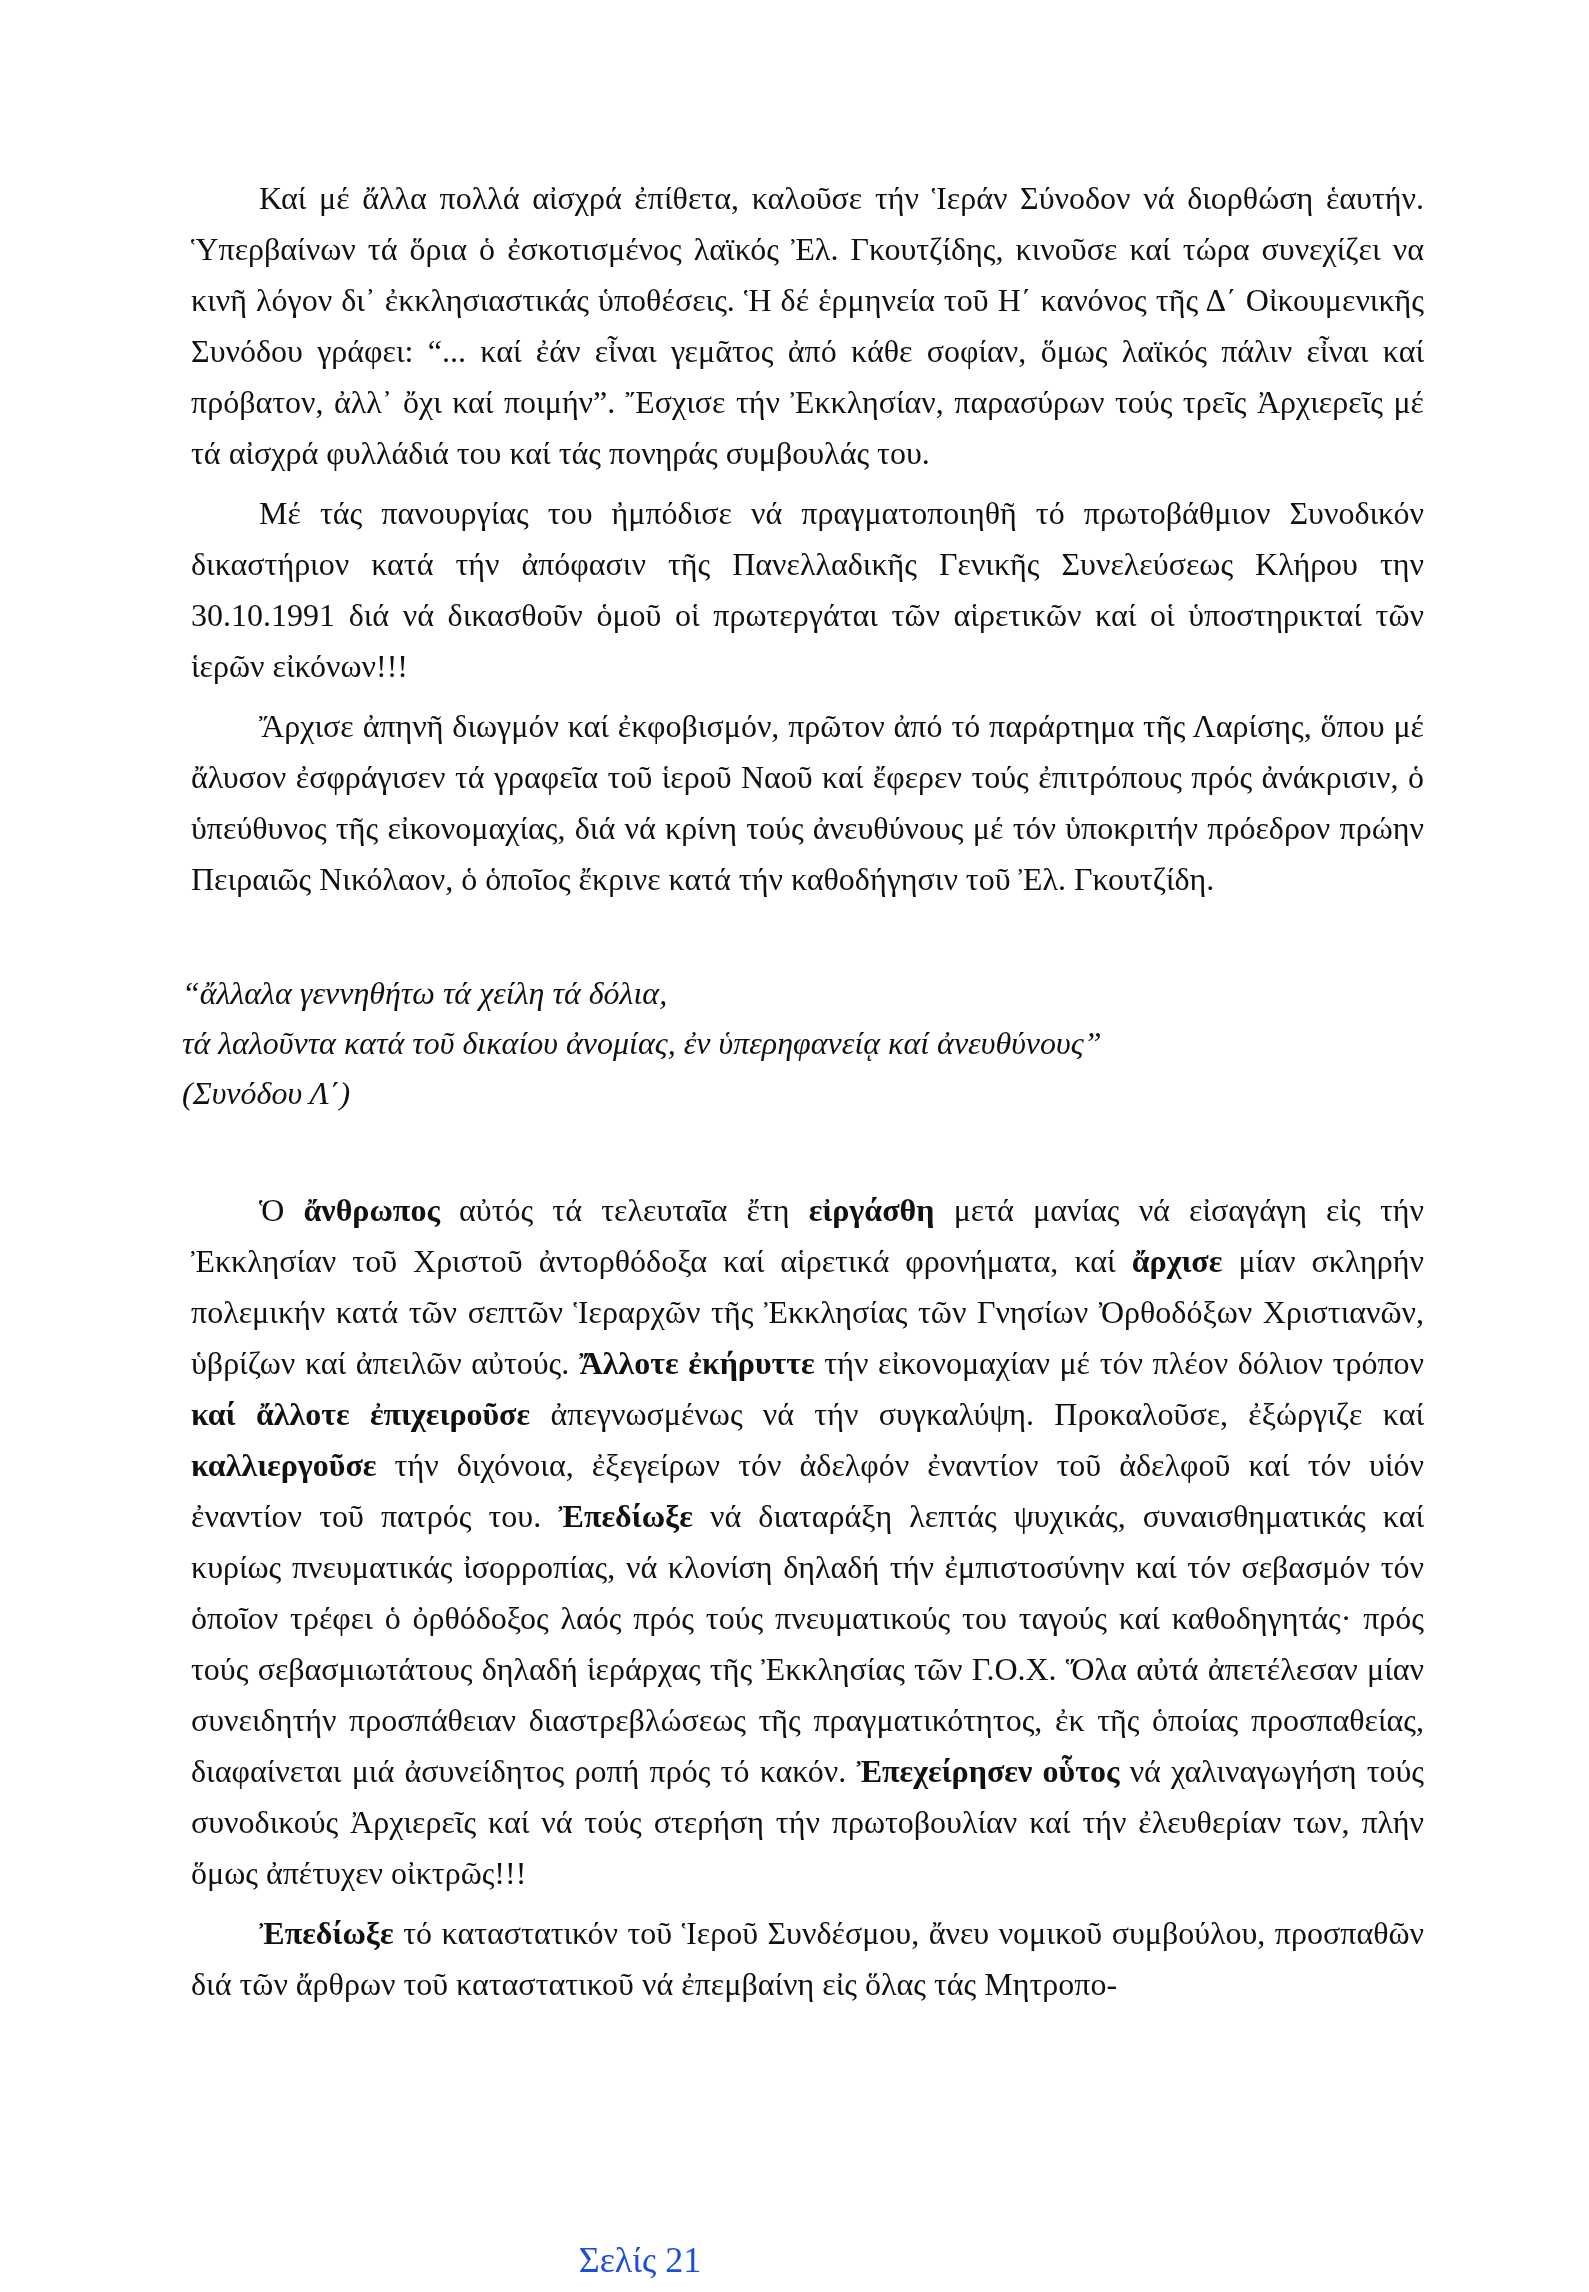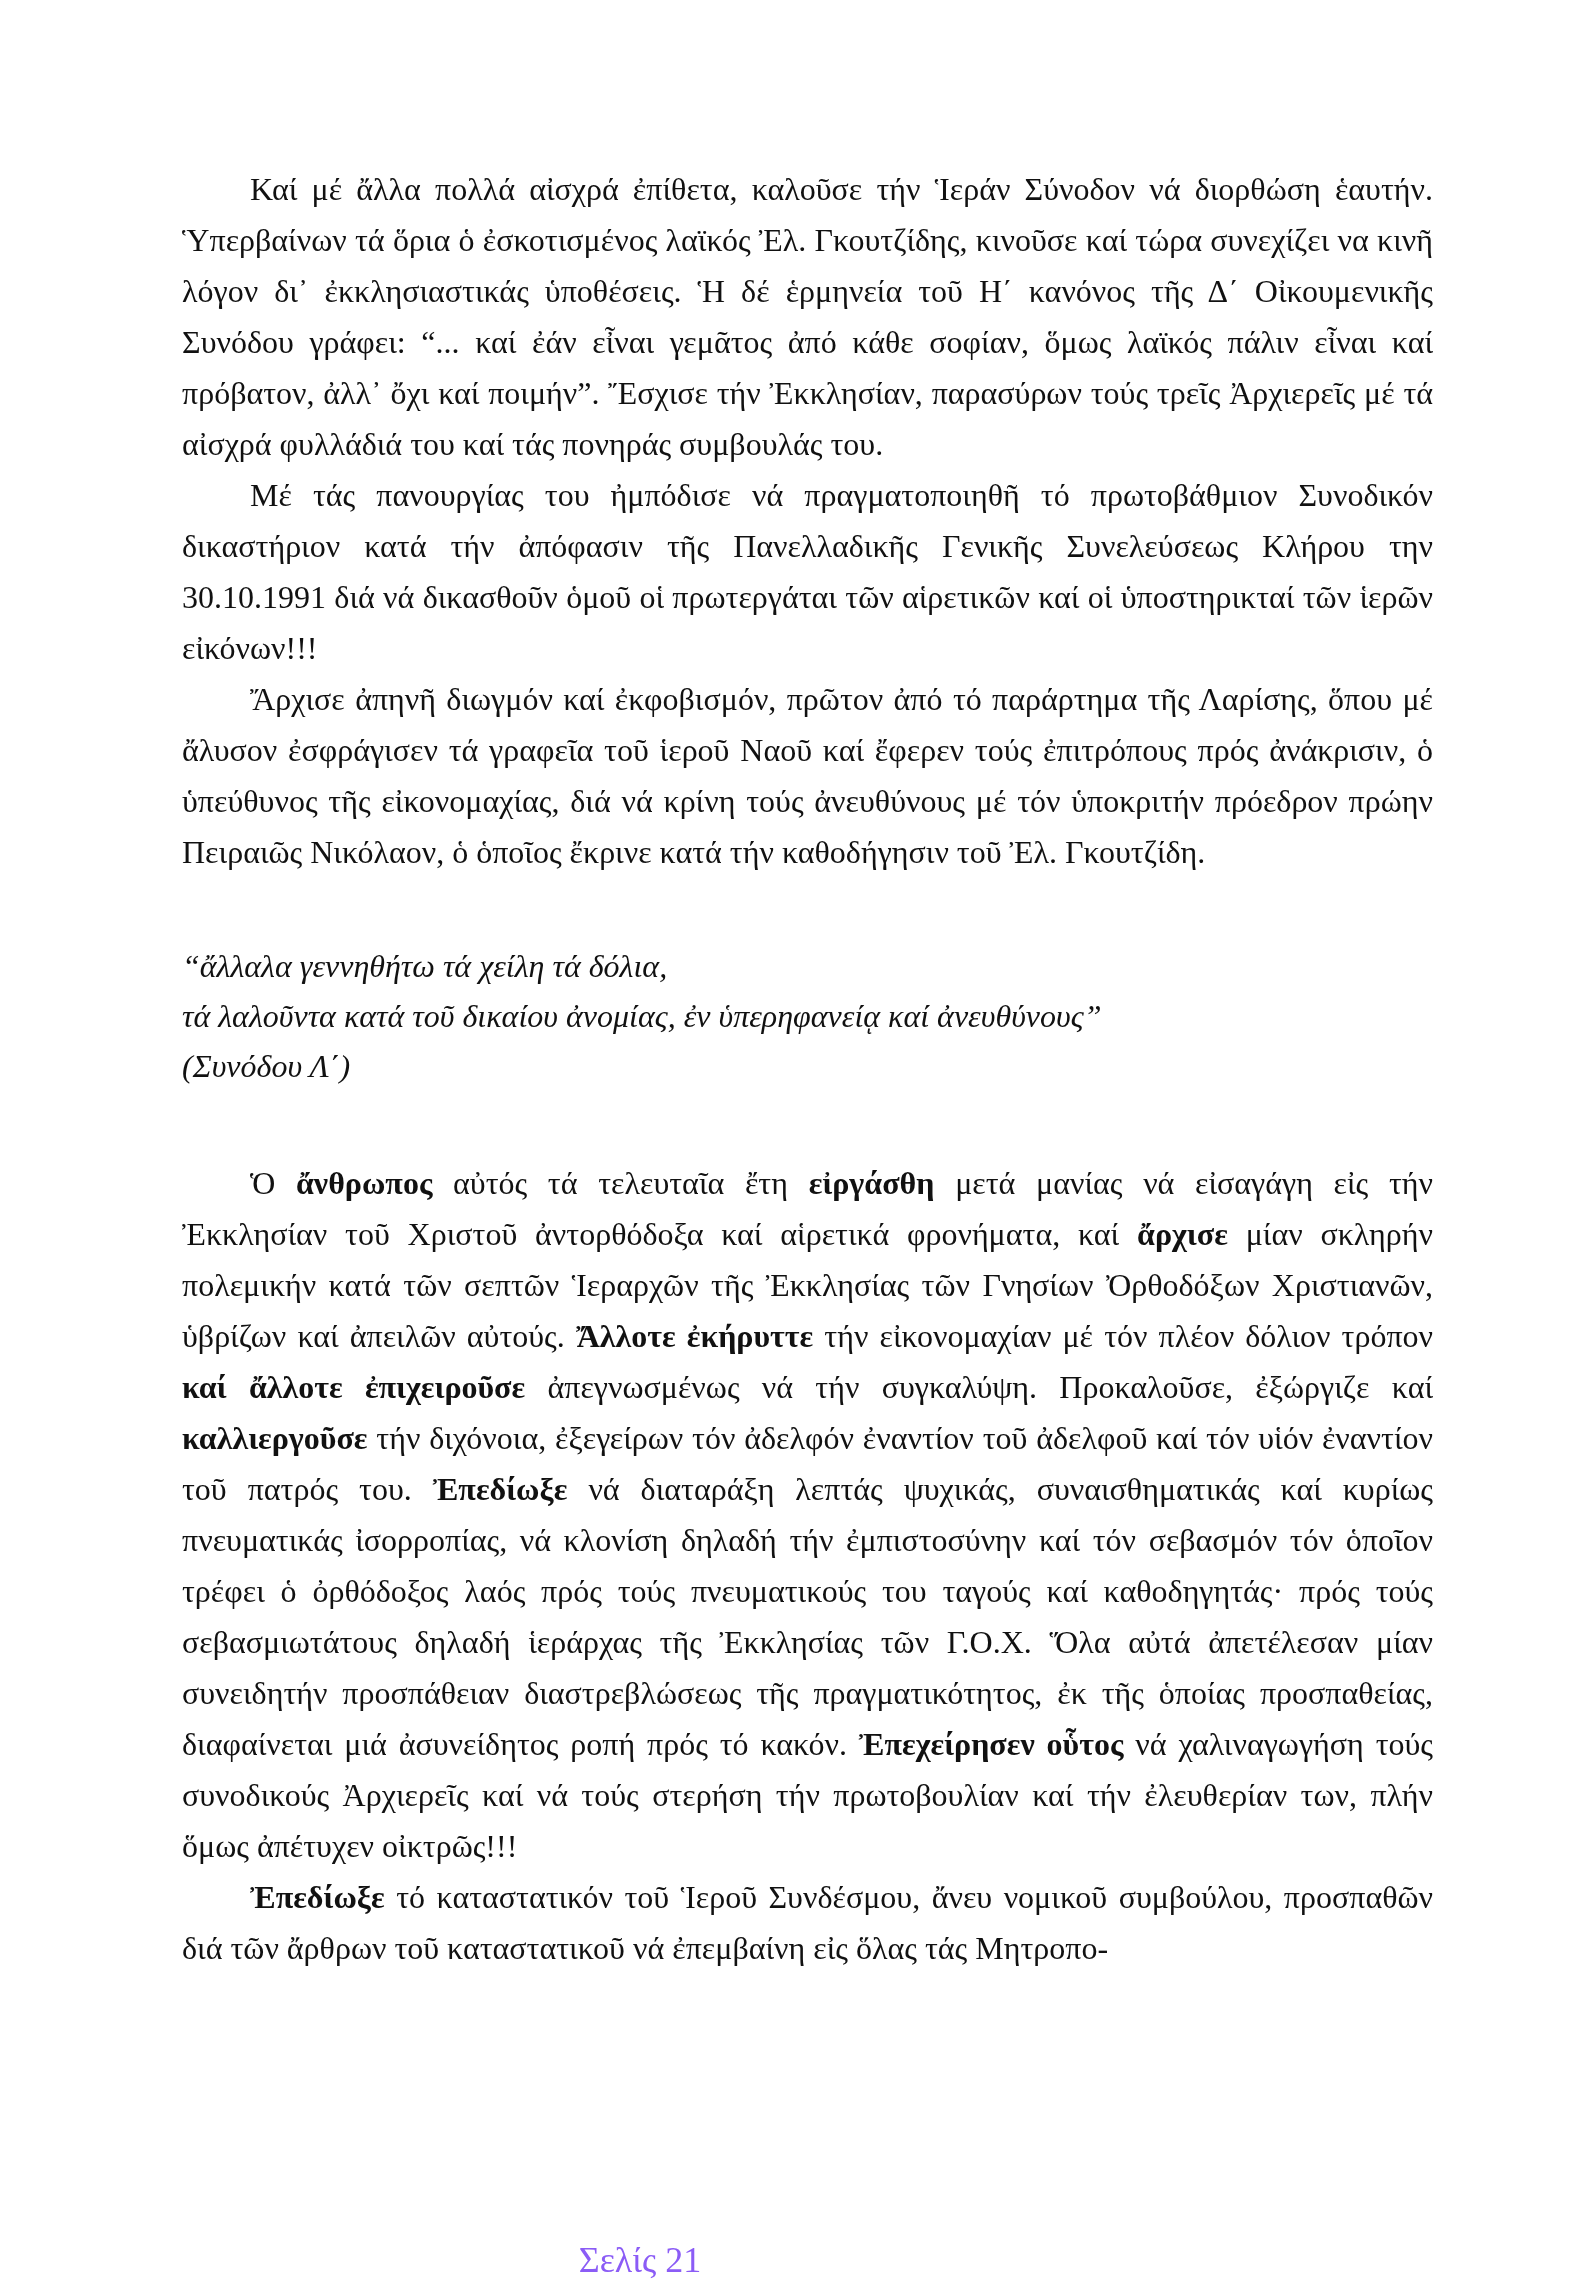--- a/index.html
+++ b/index.html
@@ -3,37 +3,37 @@
 <meta charset="utf-8">
 <style>
   html, body { margin: 0; padding: 0; background: #ffffff; }
   body { width: 1590px; height: 2293px; position: relative; overflow: hidden; }
   .page {
     position: absolute; left: 182px; top: 164px; width: 1251px;
     font-family: "Liberation Serif", "DejaVu Serif", serif;
     font-size: 32px; line-height: 51px; color: #111111;
     text-align: justify;
   }
-  .para { margin: 0; text-indent: 68px; }
+  .para { margin: 9px; text-indent: 68px; }
   .para b { font-weight: bold; }
   .quote {
     margin: 63px 0 0 0;
     font-style: italic;
     text-align: right;
     line-height: 50px;
   }
   .quote div { text-align: left; }
   .quote .line2 { padding-right: 0; }
   .quote .source { padding-right: 0; }
   .after-quote { margin-top: 67px; }
   .page-number {
     position: absolute; left: 0; width: 1280px; top: 2239px;
     text-align: center;
     font-family: "Liberation Serif", "DejaVu Serif", serif;
-    font-size: 36px; color: #8b5cf6;
+    font-size: 36px; color: #1d4ed8;
   }
 </style>
 </head>
 <body>
 
 <div class="page">
   <p class="para">Καί μέ ἄλλα πολλά αἰσχρά ἐπίθετα, καλοῦσε τήν Ἱεράν Σύνοδον νά διορθώση ἑαυτήν. Ὑπερβαίνων τά ὅρια ὁ ἐσκοτισμένος λαϊκός Ἐλ. Γκουτζίδης, κινοῦσε καί τώρα συνεχίζει να κινῆ λόγον δι᾽ ἐκκλησιαστικάς ὑποθέσεις. Ἡ δέ ἑρμηνεία τοῦ Η΄ κανόνος τῆς Δ΄ Οἰκουμενικῆς Συνόδου γράφει: “... καί ἐάν εἶναι γεμᾶτος ἀπό κάθε σοφίαν, ὅμως λαϊκός πάλιν εἶναι καί πρόβατον, ἀλλ᾽ ὄχι καί ποιμήν”. Ἔσχισε τήν Ἐκκλησίαν, παρασύρων τούς τρεῖς Ἀρχιερεῖς μέ τά αἰσχρά φυλλάδιά του καί τάς πονηράς συμβουλάς του.</p>
   <p class="para">Μέ τάς πανουργίας του ἠμπόδισε νά πραγματοποιηθῆ τό πρωτοβάθμιον Συνοδικόν δικαστήριον κατά τήν ἀπόφασιν τῆς Πανελλαδικῆς Γενικῆς Συνελεύσεως Κλήρου την 30.10.1991 διά νά δικασθοῦν ὁμοῦ οἱ πρωτεργάται τῶν αἱρετικῶν καί οἱ ὑποστηρικταί τῶν ἱερῶν εἰκόνων!!!</p>
   <p class="para">Ἄρχισε ἀπηνῆ διωγμόν καί ἐκφοβισμόν, πρῶτον ἀπό τό παράρτημα τῆς Λαρίσης, ὅπου μέ ἄλυσον ἐσφράγισεν τά γραφεῖα τοῦ ἱεροῦ Ναοῦ καί ἔφερεν τούς ἐπιτρόπους πρός ἀνάκρισιν, ὁ ὑπεύθυνος τῆς εἰκονομαχίας, διά νά κρίνη τούς ἀνευθύνους μέ τόν ὑποκριτήν πρόεδρον πρώην Πειραιῶς Νικόλαον, ὁ ὁποῖος ἔκρινε κατά τήν καθοδήγησιν τοῦ Ἐλ. Γκουτζίδη.</p>
 

